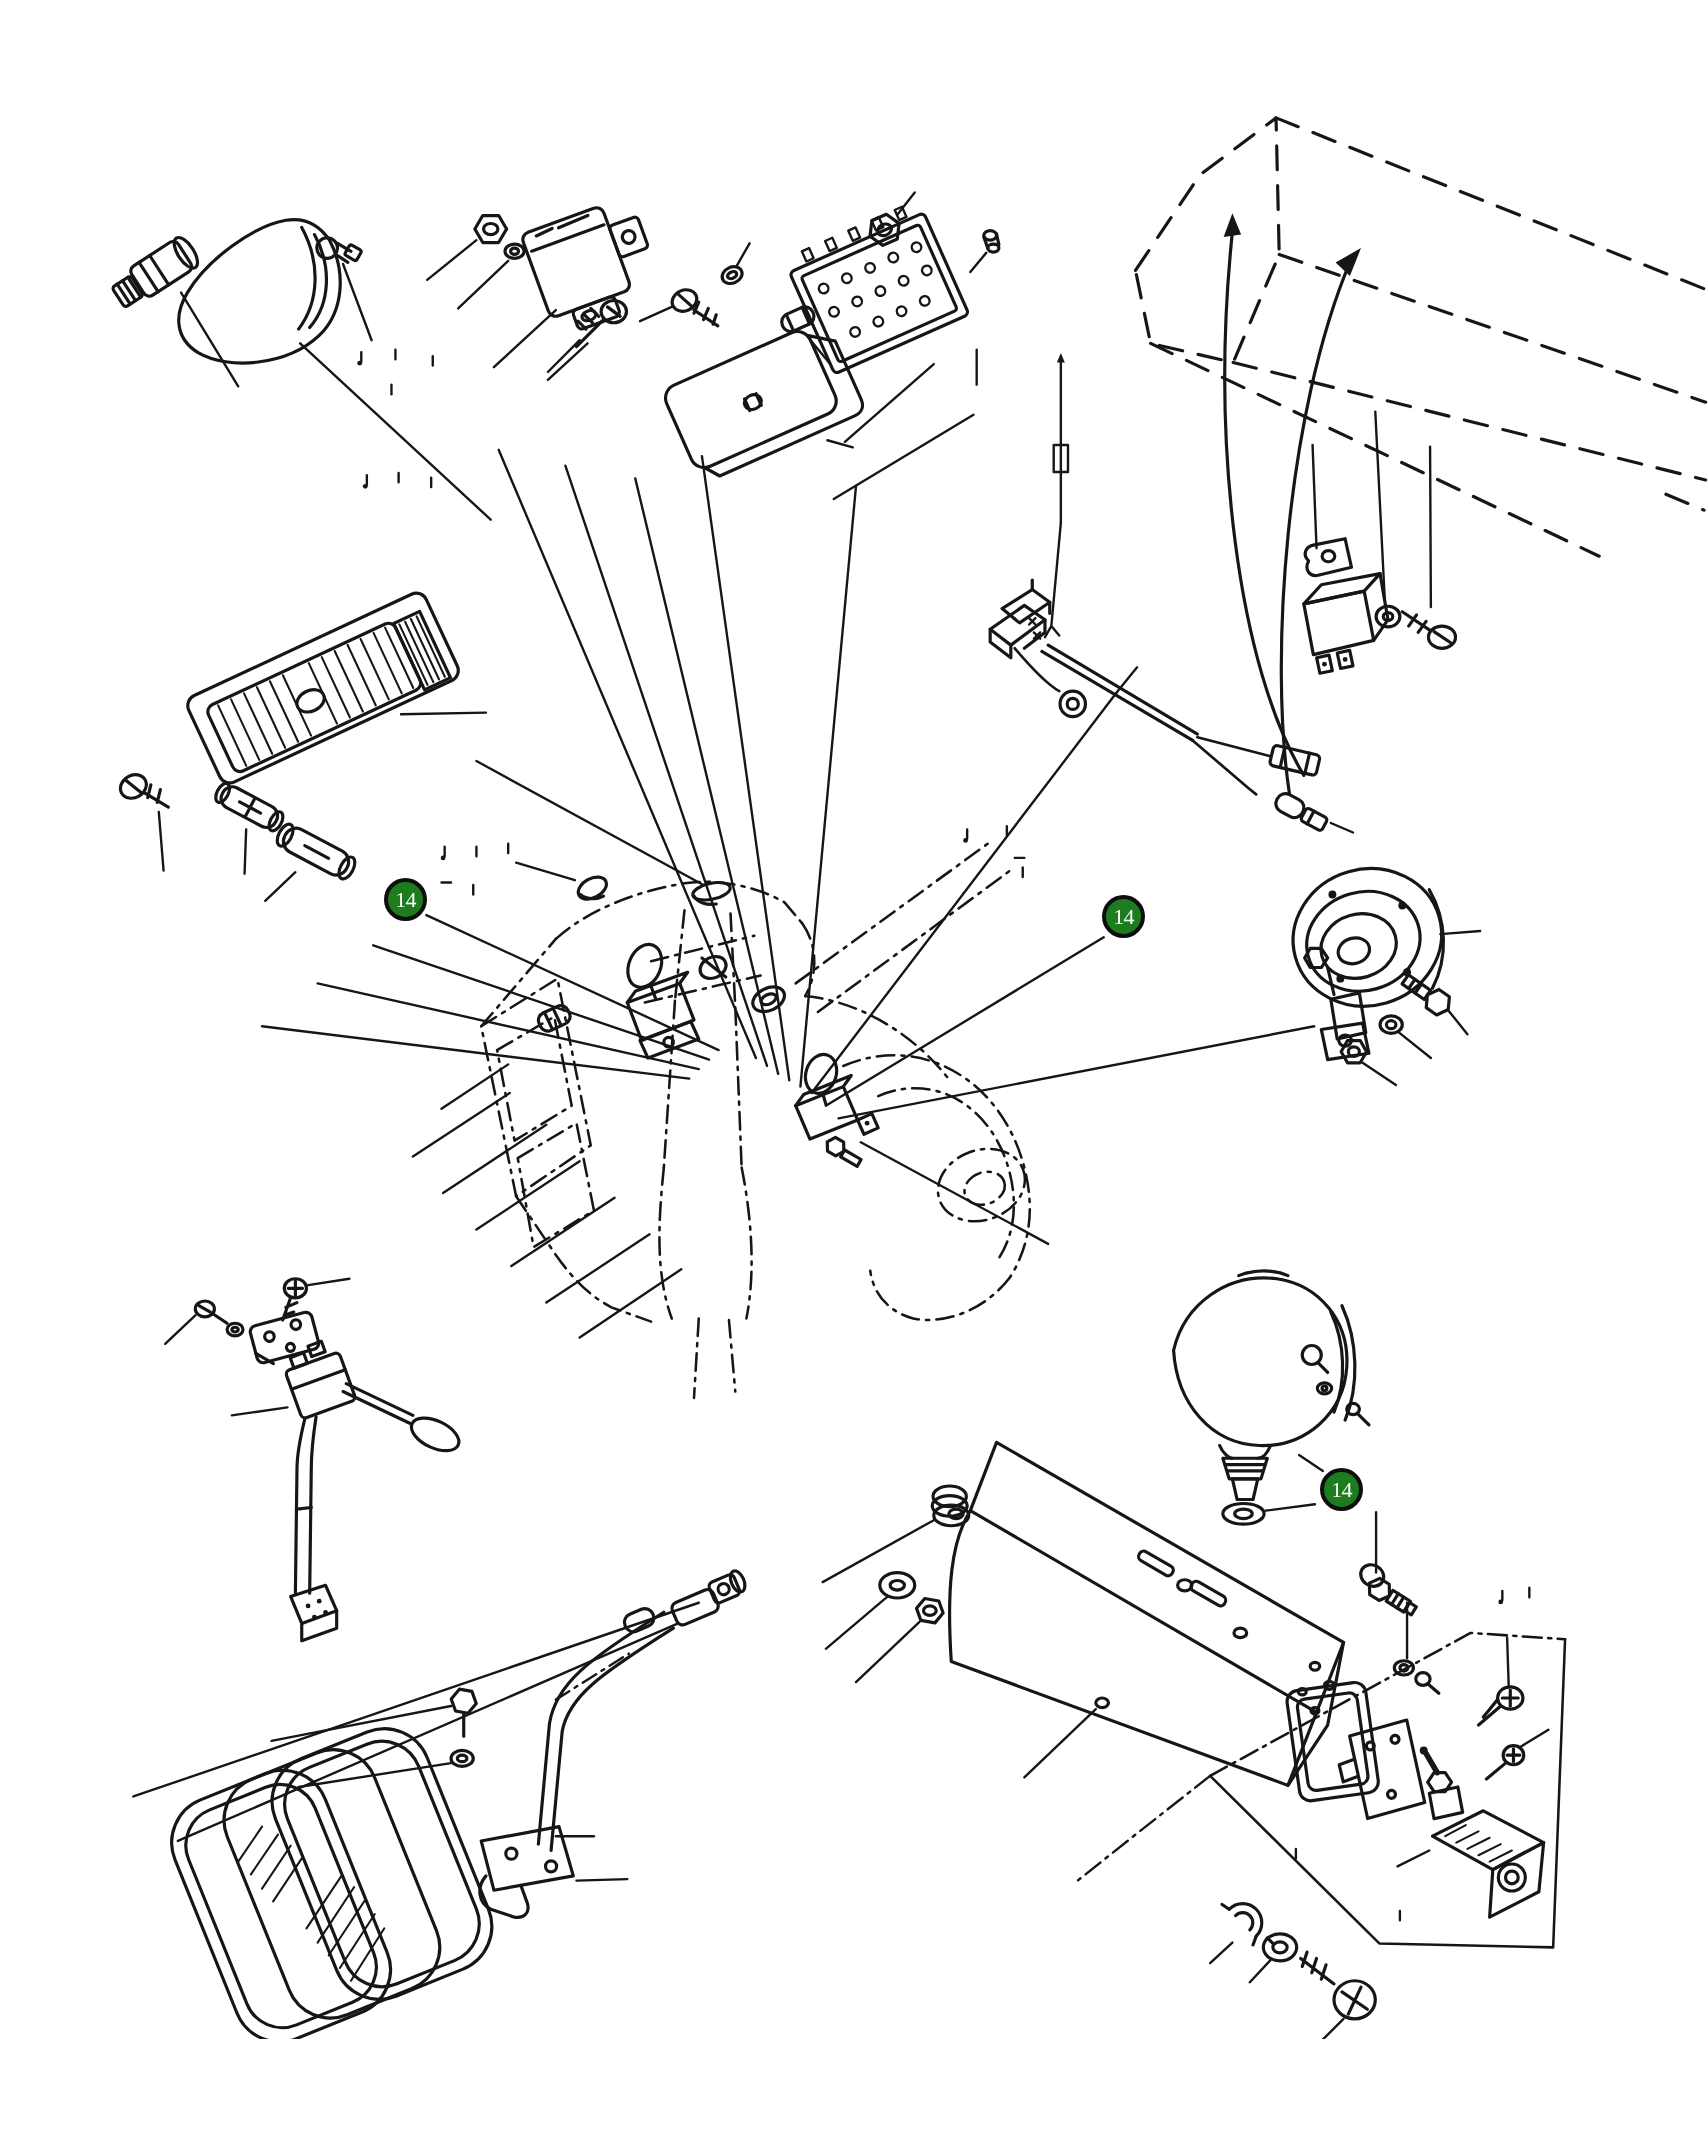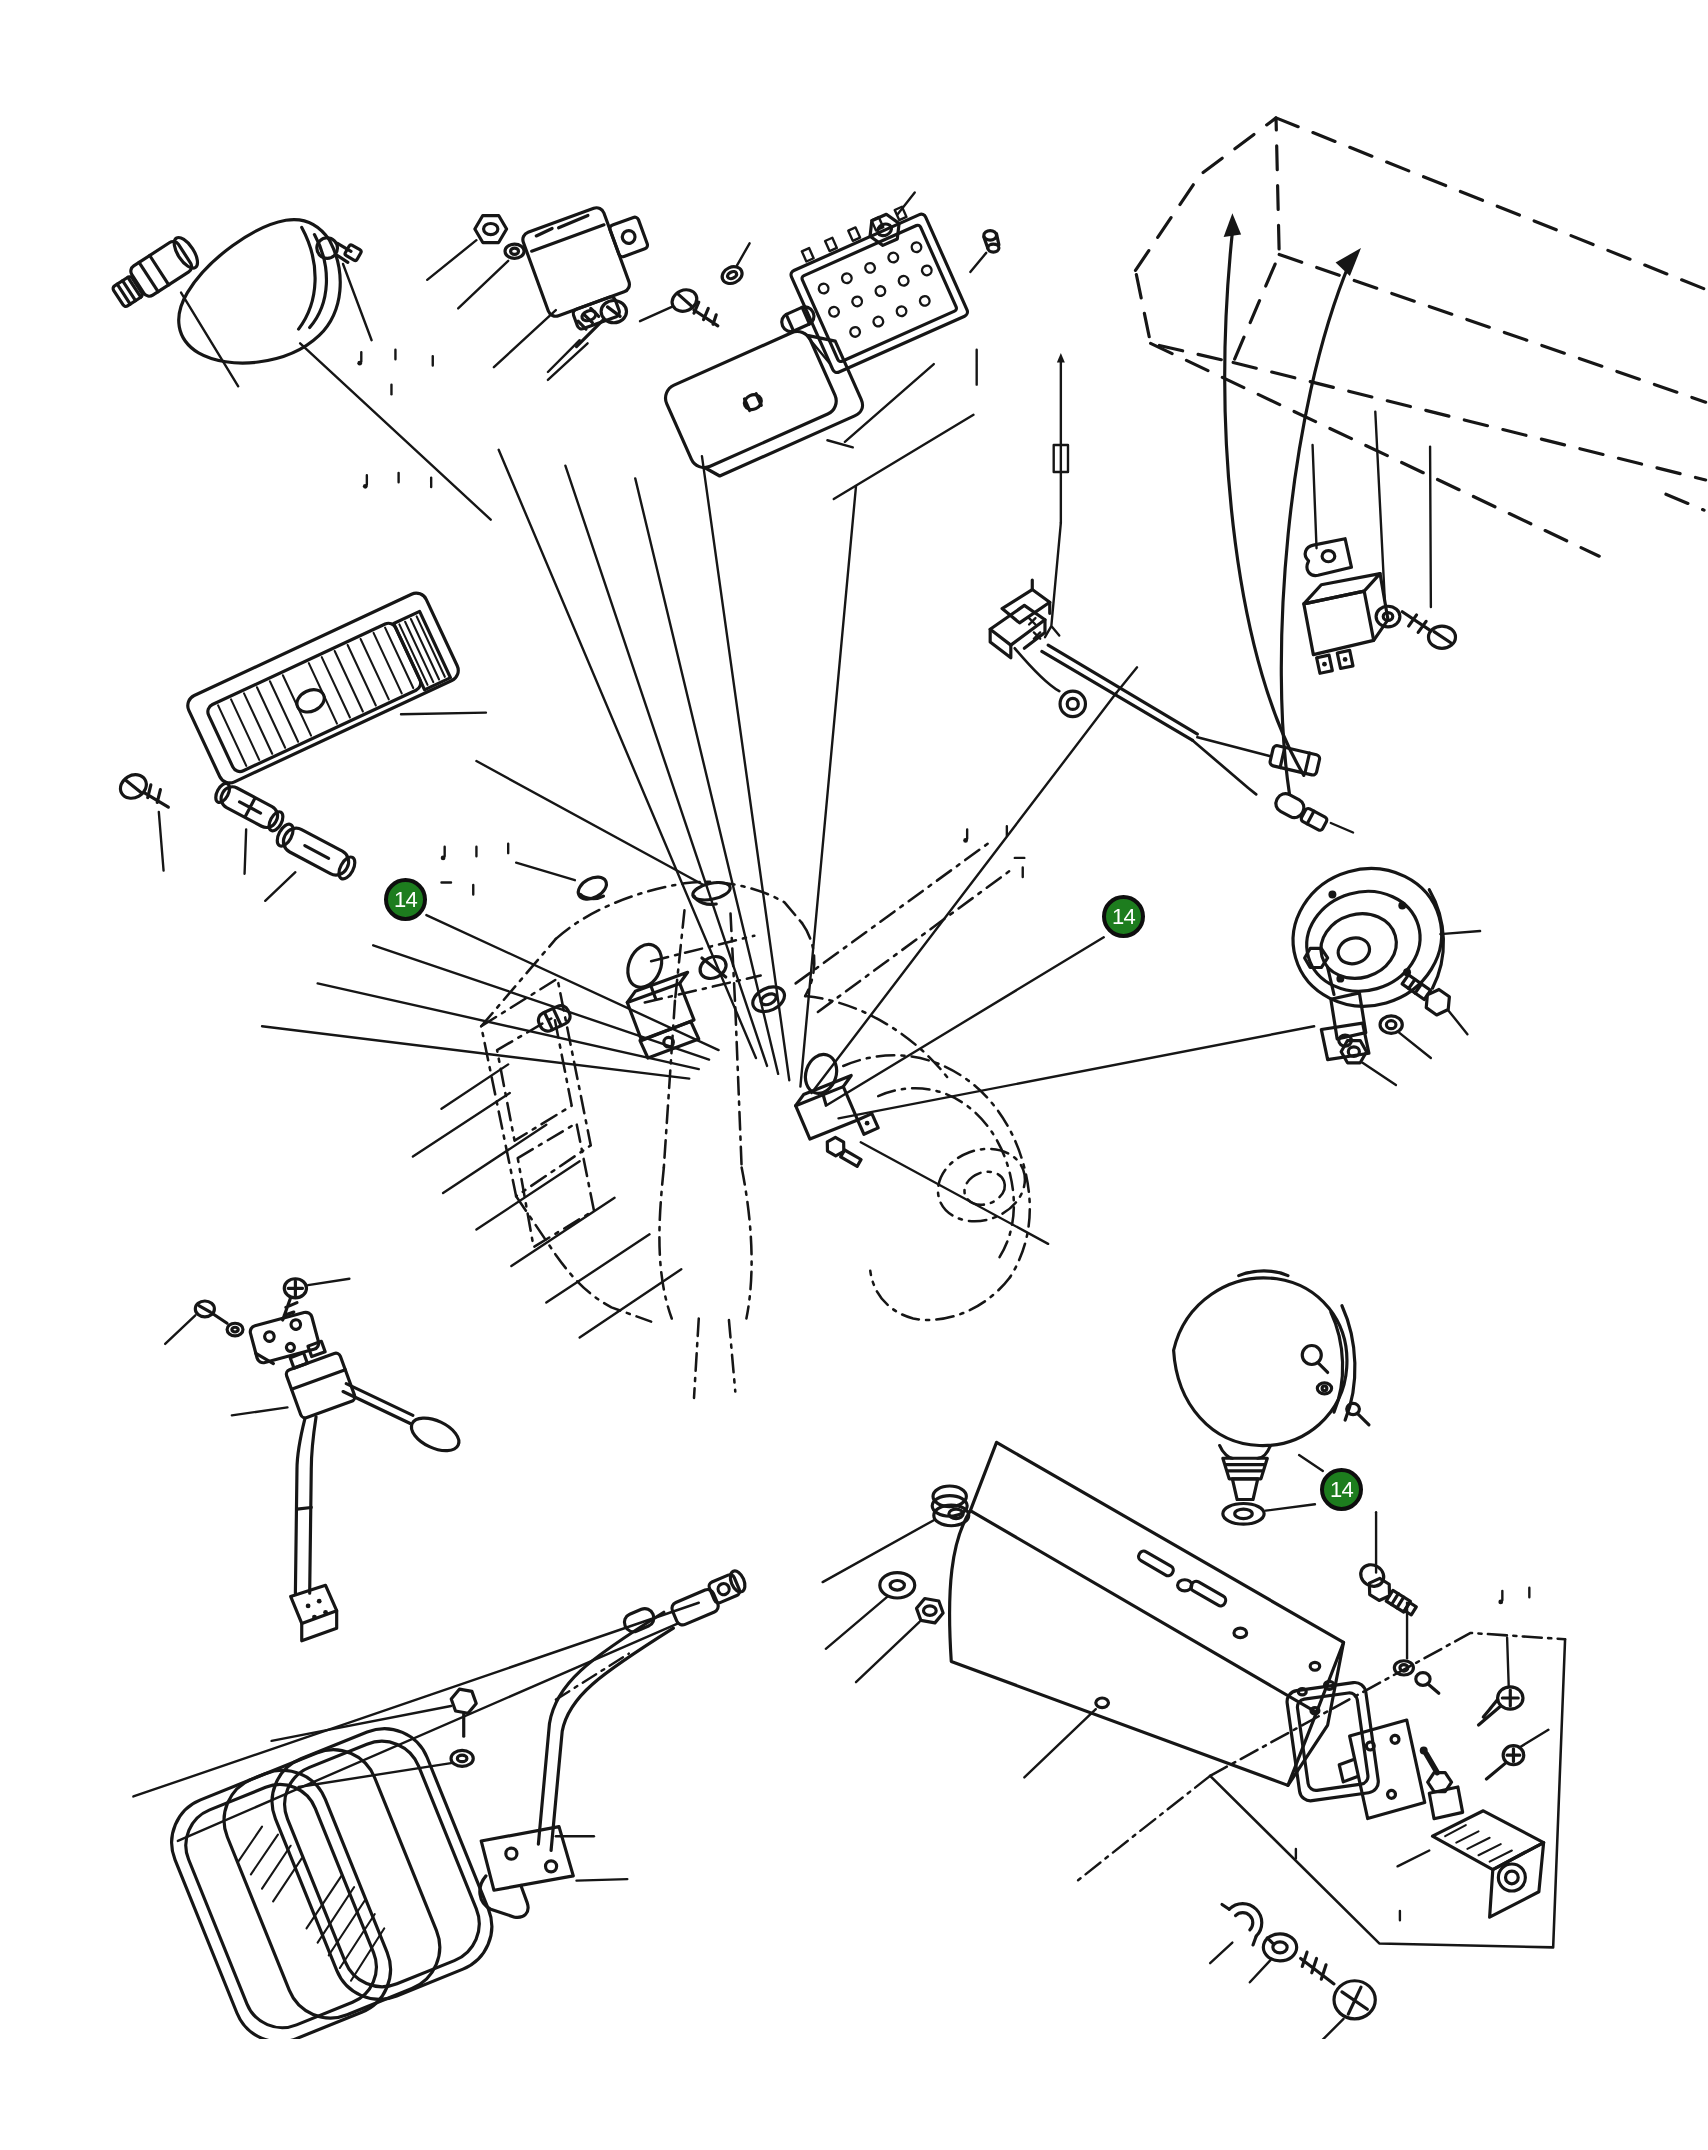--- a/index.html
+++ b/index.html
@@ -1,17 +1,17 @@
 <!DOCTYPE html>
 <html style="font-size:12.7px"><head>
 <meta charset="utf-8">
 <style>
   html,body{margin:0;padding:0;background:#fff;}
   .stage{position:relative;width:1708px;height:2039px;background:#ffffff;overflow:hidden;
-         font-family:Liberation Sans, sans-serif;}
+         font-family:Liberation Serif, serif;}
   svg{position:absolute;left:0;top:0;}
   .badge{position:absolute;width:35px;height:35px;border-radius:50%;
          background:#1d7d1e;border:4.8px solid #0e0e0e;color:#ffffff;
          display:flex;align-items:center;justify-content:center;
          font-size:22px;line-height:1;letter-spacing:-0.8px;}
   .badge.b1{left:384px;top:878px;}
   .badge.b2{left:1102px;top:895px;}
   .badge.b3{left:1320px;top:1468px;}
 </style>
 </head>

